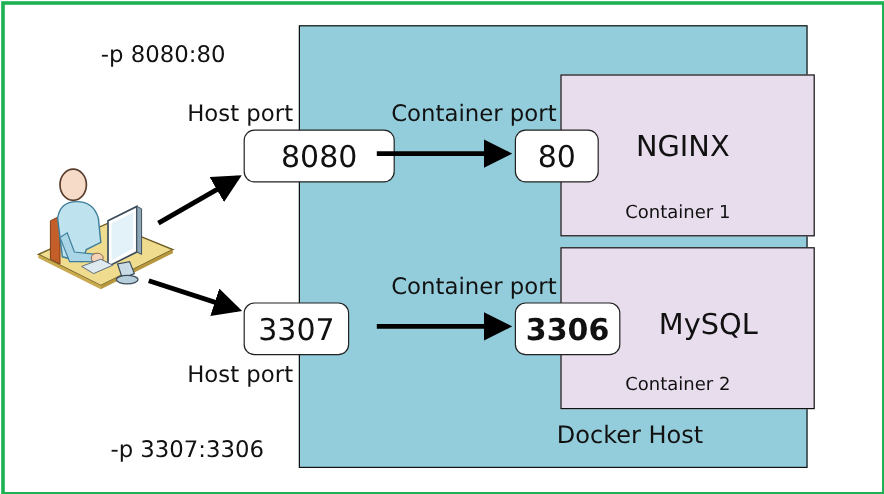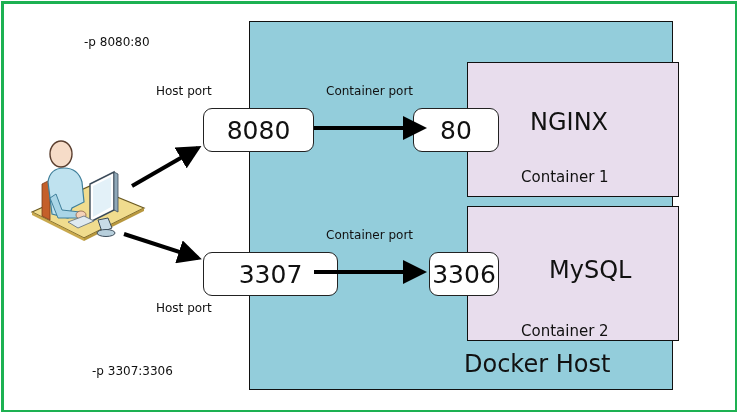--- a/index.html
+++ b/index.html
@@ -7,46 +7,46 @@
            font-family: "DejaVu Sans", "Liberation Sans", sans-serif; color: #111; }
     .frame { position: absolute; left: 1px; top: 1px; width: 731px; height: 406px;
              border: 3px solid #1db152; box-sizing: content-box; }
     .docker-host { position: absolute; left: 249px; top: 21px; width: 424px; height: 369px;
                    background: #93cddb; border: 1.5px solid #111; box-sizing: border-box; }
     .container { position: absolute; background: #e8dded; border: 1.5px solid #111; box-sizing: border-box; }
     .c1 { left: 467px; top: 62px; width: 212px; height: 135px; }
     .c2 { left: 467px; top: 206px; width: 212px; height: 135px; }
     .title { position: absolute; font-size: 24px; letter-spacing: 0px; }
     .sub { position: absolute; font-size: 15px; margin-top: 18px; }
-    .label { position: absolute; font-size: 12px; white-space: nowrap; text-align: center; }
+    .label { position: absolute; font-size: 19px; white-space: nowrap; text-align: center; }
     .port { position: absolute; background: #fff; border: 1.2px solid #222; border-radius: 9px;
             box-sizing: border-box; font-size: 25px; display: flex; align-items: center; justify-content: center; }
-    .p-host1 { left: 203px; top: 108px; width: 111px; height: 44px; }
-    .p-cont1 { left: 413px; top: 108px; width: 86px; height: 44px; }
-    .p-host2 { left: 203px; top: 252px; width: 135px; height: 44px; }
-    .p-cont2 { left: 429px; top: 252px; width: 70px; height: 44px; }
+    .p-host1 { left: 203px; top: 108px; width: 126px; height: 44px; }
+    .p-cont1 { left: 429px; top: 108px; width: 70px; height: 44px; }
+    .p-host2 { left: 203px; top: 252px; width: 88px; height: 44px; }
+    .p-cont2 { left: 429px; top: 252px; width: 88px; height: 44px; font-weight: bold; }
     svg.overlay { position: absolute; left: 0; top: 0; width: 737px; height: 412px; pointer-events: none; }
     .user { position: absolute; left: 28px; top: 138px; width: 118px; height: 108px; }
-    .docker-label { position: absolute; left: 464px; top: 350px; font-size: 24px; }
+    .docker-label { position: absolute; left: 464px; top: 350px; font-size: 20px; }
   </style>
 </head>
 <body>
 
 <div class="frame"></div>
 
 <div class="docker-host"></div>
 <div class="docker-label">Docker Host</div>
 
 <div class="container c1"></div>
 <div class="title" style="left:530px; top:108px;text-align:right;">NGINX</div>
 <div class="sub" style="left:521px; top:150px;">Container 1</div>
 
 <div class="container c2"></div>
 <div class="title" style="left:549px; top:256px;">MySQL</div>
-<div class="sub" style="left:521px; top:304px;text-align:right;">Container 2</div>
+<div class="sub" style="left:521px; top:293px;text-align:right;">Container 2</div>
 
 <div class="label" style="left:84px; top:35px;">-p 8080:80</div>
 <div class="label" style="left:92px; top:364px;">-p 3307:3306</div>
 
 <div class="label" style="left:156px; top:84px;">Host port</div>
 <div class="label" style="left:326px; top:84px;">Container port</div>
 <div class="label" style="left:326px; top:228px;">Container port</div>
 <div class="label" style="left:156px; top:301px;">Host port</div>
 
 <div class="port p-host1">8080</div>

